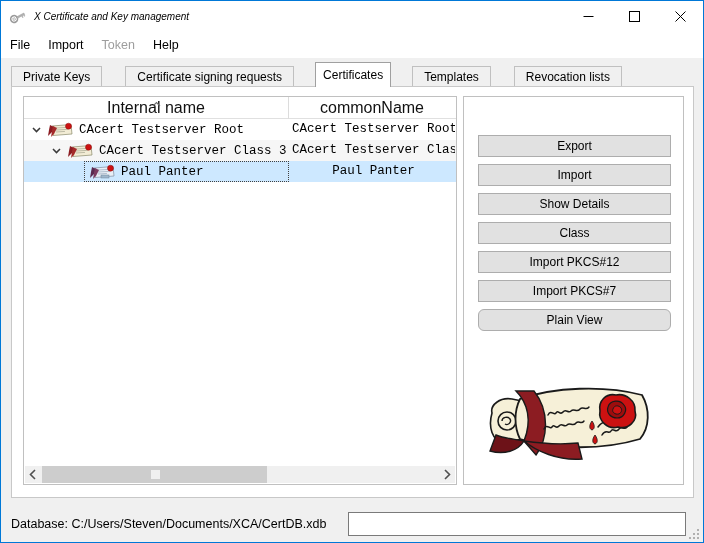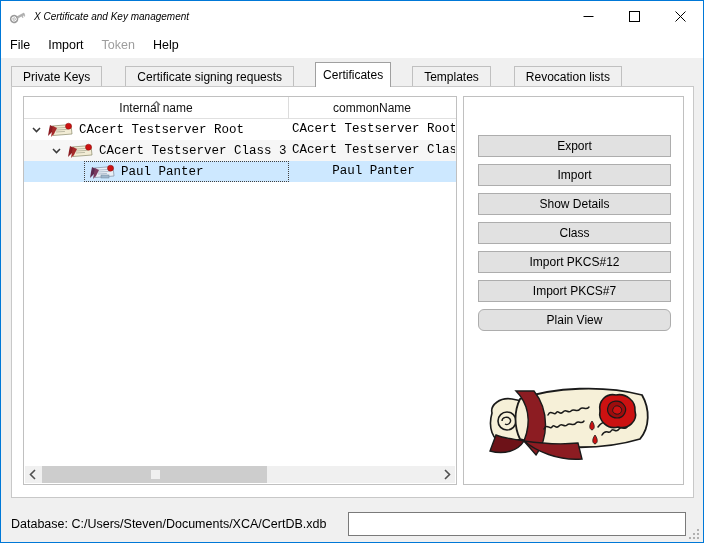--- a/index.html
+++ b/index.html
@@ -145,21 +145,21 @@
     width: 100%; height: 22px;
     display: flex;
     background: #ffffff;
     border-bottom: 1px solid #e0e0e0;
     box-sizing: border-box;
   }
   .th {
     height: 22px;
     line-height: 22px;
     text-align: center;
-    font-size: 12px;
+    font-size: 16px;
     color: #111;
     box-sizing: border-box;
     position: relative;
     overflow: hidden;
     white-space: nowrap;
   }
   .th.col1 { width: 265px; border-right: 1px solid #dcdcdc; }
   .th.col2 { width: 166px; }
   .sort-caret {
     position: absolute;

